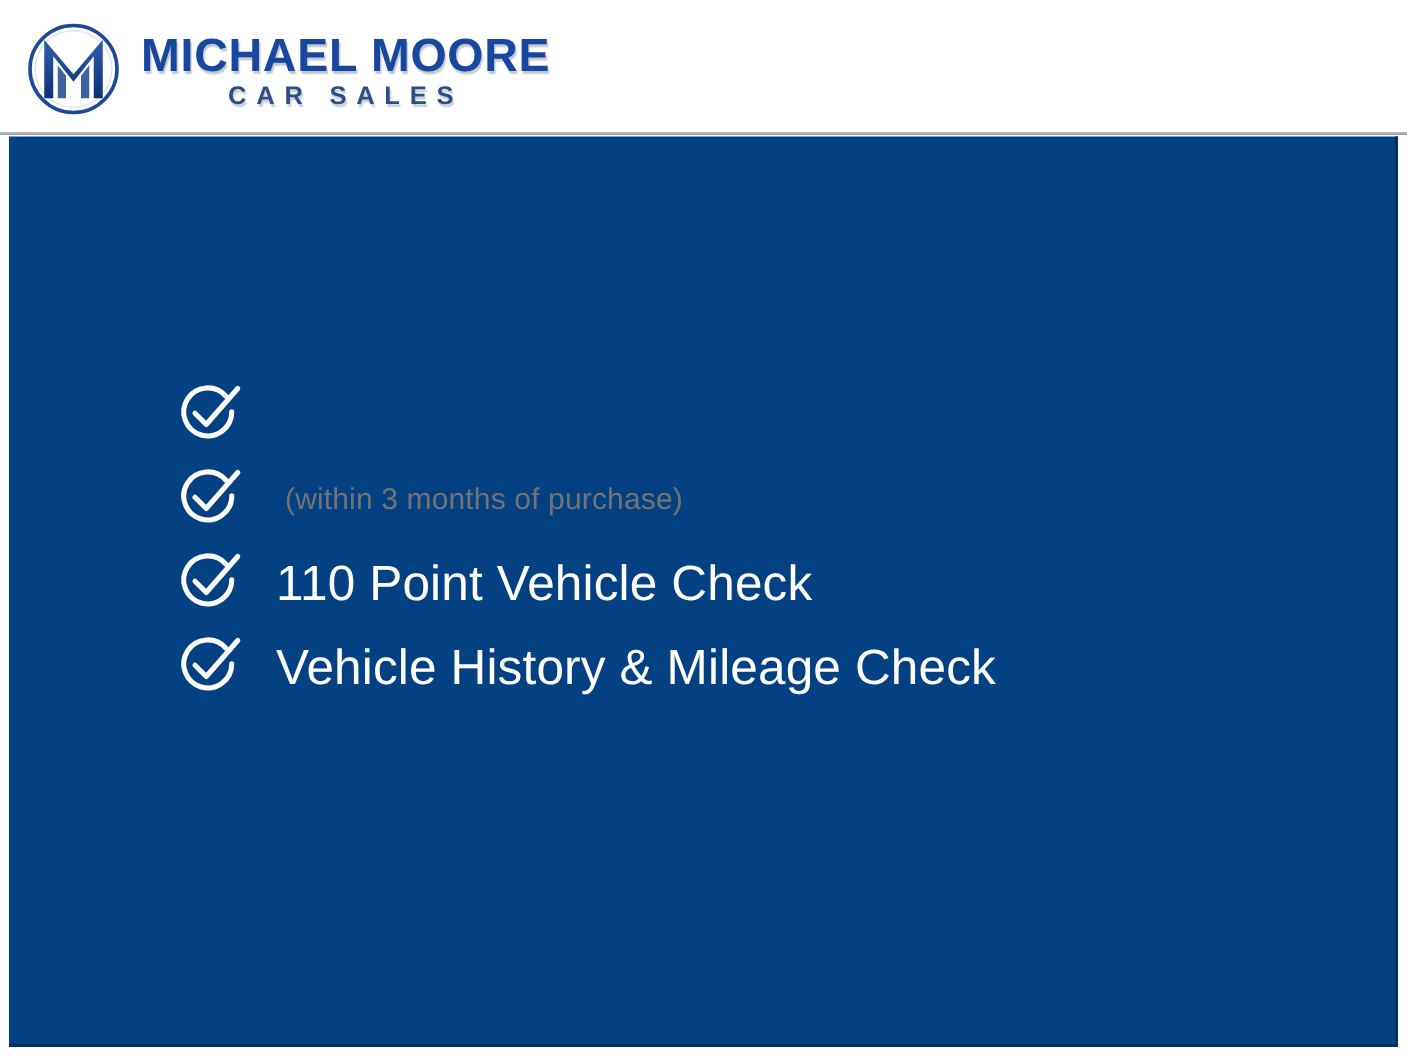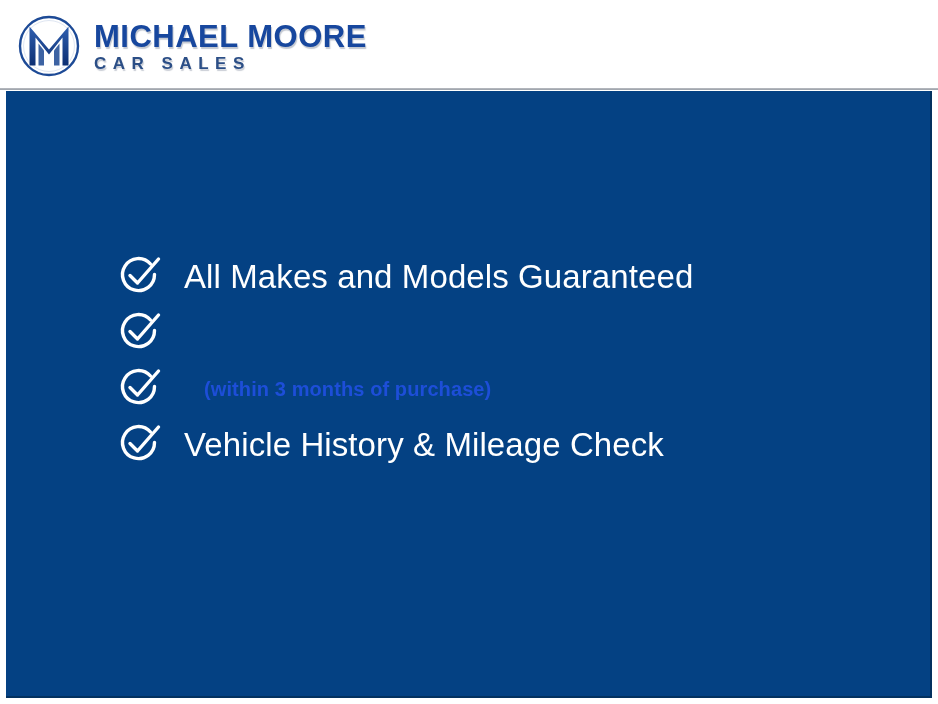--- a/index.html
+++ b/index.html
@@ -76,20 +76,21 @@
   #logo-tagline {
     font-family: "Liberation Sans", sans-serif;
     font-weight: 700;
     font-size: 17px;
     line-height: 20px;
     letter-spacing: 6.5px;
     color: #2b4e86;
     text-shadow: 1px 2px 1px rgba(120,130,150,0.4);
     margin-top: 1px;
     white-space: nowrap;
+    text-align: center;
   }
 
   
   #panel {
     position: absolute;
     left: 6px;
     top: 91px;
     width: 926px;
     height: 607px;
     background: #044183;
@@ -138,24 +139,24 @@
     font-family: "Liberation Sans", sans-serif;
     font-weight: 300;
     font-size: 33px;
     line-height: 38px;
     letter-spacing: 0.1px;
     color: #ffffff;
     white-space: nowrap;
   }
   .bullet-note {
     font-size: 20px;
-    font-weight: 700;
+    font-weight: 400;
     letter-spacing: 0.1px;
-    color: #1d4ed8;
-    margin-left: 20px;
+    color: #737373;
+    margin-left: 6px;
   }
 </style>
 </head>
 <body>
 
 <div id="slide">
 
   <div id="header">
 
     <div id="logo">
@@ -183,51 +184,51 @@
 
     </div>
   </div>
   <div id="header-rule"></div>
 
   <div id="panel"></div>
 
 
   <ul id="bullet-list">
 
-    <li class="bullet-row">
-      <span class="bullet-icon">
-        <svg width="46" height="42" viewBox="0 0 46 42" aria-hidden="true">
-          <path d="M33.5 9.0 A16 16 0 1 0 37.5 19.5" fill="none" stroke="#ffffff" stroke-width="3.4" stroke-linecap="round"></path>
-          <path d="M13.0 20.5 L20.5 28.0 L41.5 4.0" fill="none" stroke="#ffffff" stroke-width="3.4" stroke-linecap="round" stroke-linejoin="round"></path>
-        </svg>
-      </span>
-      <span class="bullet-text">All Makes and Models Guaranteed</span>
+
+    <li class="bullet-row">
+      <span class="bullet-icon">
+        <svg width="46" height="42" viewBox="0 0 46 42" aria-hidden="true">
+          <path d="M33.5 9.0 A16 16 0 1 0 37.5 19.5" fill="none" stroke="#ffffff" stroke-width="3.4" stroke-linecap="round"></path>
+          <path d="M13.0 20.5 L20.5 28.0 L41.5 4.0" fill="none" stroke="#ffffff" stroke-width="3.4" stroke-linecap="round" stroke-linejoin="round"></path>
+        </svg>
+      </span>
       <span class="bullet-note"></span>
     </li>
 
     <li class="bullet-row">
       <span class="bullet-icon">
         <svg width="46" height="42" viewBox="0 0 46 42" aria-hidden="true">
           <path d="M33.5 9.0 A16 16 0 1 0 37.5 19.5" fill="none" stroke="#ffffff" stroke-width="3.4" stroke-linecap="round"></path>
           <path d="M13.0 20.5 L20.5 28.0 L41.5 4.0" fill="none" stroke="#ffffff" stroke-width="3.4" stroke-linecap="round" stroke-linejoin="round"></path>
         </svg>
       </span>
+      <span class="bullet-note">(within 3 months of purchase)</span>
+    </li>
+
+    <li class="bullet-row">
+      <span class="bullet-icon">
+        <svg width="46" height="42" viewBox="0 0 46 42" aria-hidden="true">
+          <path d="M33.5 9.0 A16 16 0 1 0 37.5 19.5" fill="none" stroke="#ffffff" stroke-width="3.4" stroke-linecap="round"></path>
+          <path d="M13.0 20.5 L20.5 28.0 L41.5 4.0" fill="none" stroke="#ffffff" stroke-width="3.4" stroke-linecap="round" stroke-linejoin="round"></path>
+        </svg>
+      </span>
+      <span class="bullet-text">110 Point Vehicle Check</span>
       <span class="bullet-note"></span>
     </li>
-
-    <li class="bullet-row">
-      <span class="bullet-icon">
-        <svg width="46" height="42" viewBox="0 0 46 42" aria-hidden="true">
-          <path d="M33.5 9.0 A16 16 0 1 0 37.5 19.5" fill="none" stroke="#ffffff" stroke-width="3.4" stroke-linecap="round"></path>
-          <path d="M13.0 20.5 L20.5 28.0 L41.5 4.0" fill="none" stroke="#ffffff" stroke-width="3.4" stroke-linecap="round" stroke-linejoin="round"></path>
-        </svg>
-      </span>
-      <span class="bullet-note">(within 3 months of purchase)</span>
-    </li>
-
 
     <li class="bullet-row">
       <span class="bullet-icon">
         <svg width="46" height="42" viewBox="0 0 46 42" aria-hidden="true">
           <path d="M33.5 9.0 A16 16 0 1 0 37.5 19.5" fill="none" stroke="#ffffff" stroke-width="3.4" stroke-linecap="round"></path>
           <path d="M13.0 20.5 L20.5 28.0 L41.5 4.0" fill="none" stroke="#ffffff" stroke-width="3.4" stroke-linecap="round" stroke-linejoin="round"></path>
         </svg>
       </span>
       <span class="bullet-text">Vehicle History &amp; Mileage Check</span>
       <span class="bullet-note"></span>

